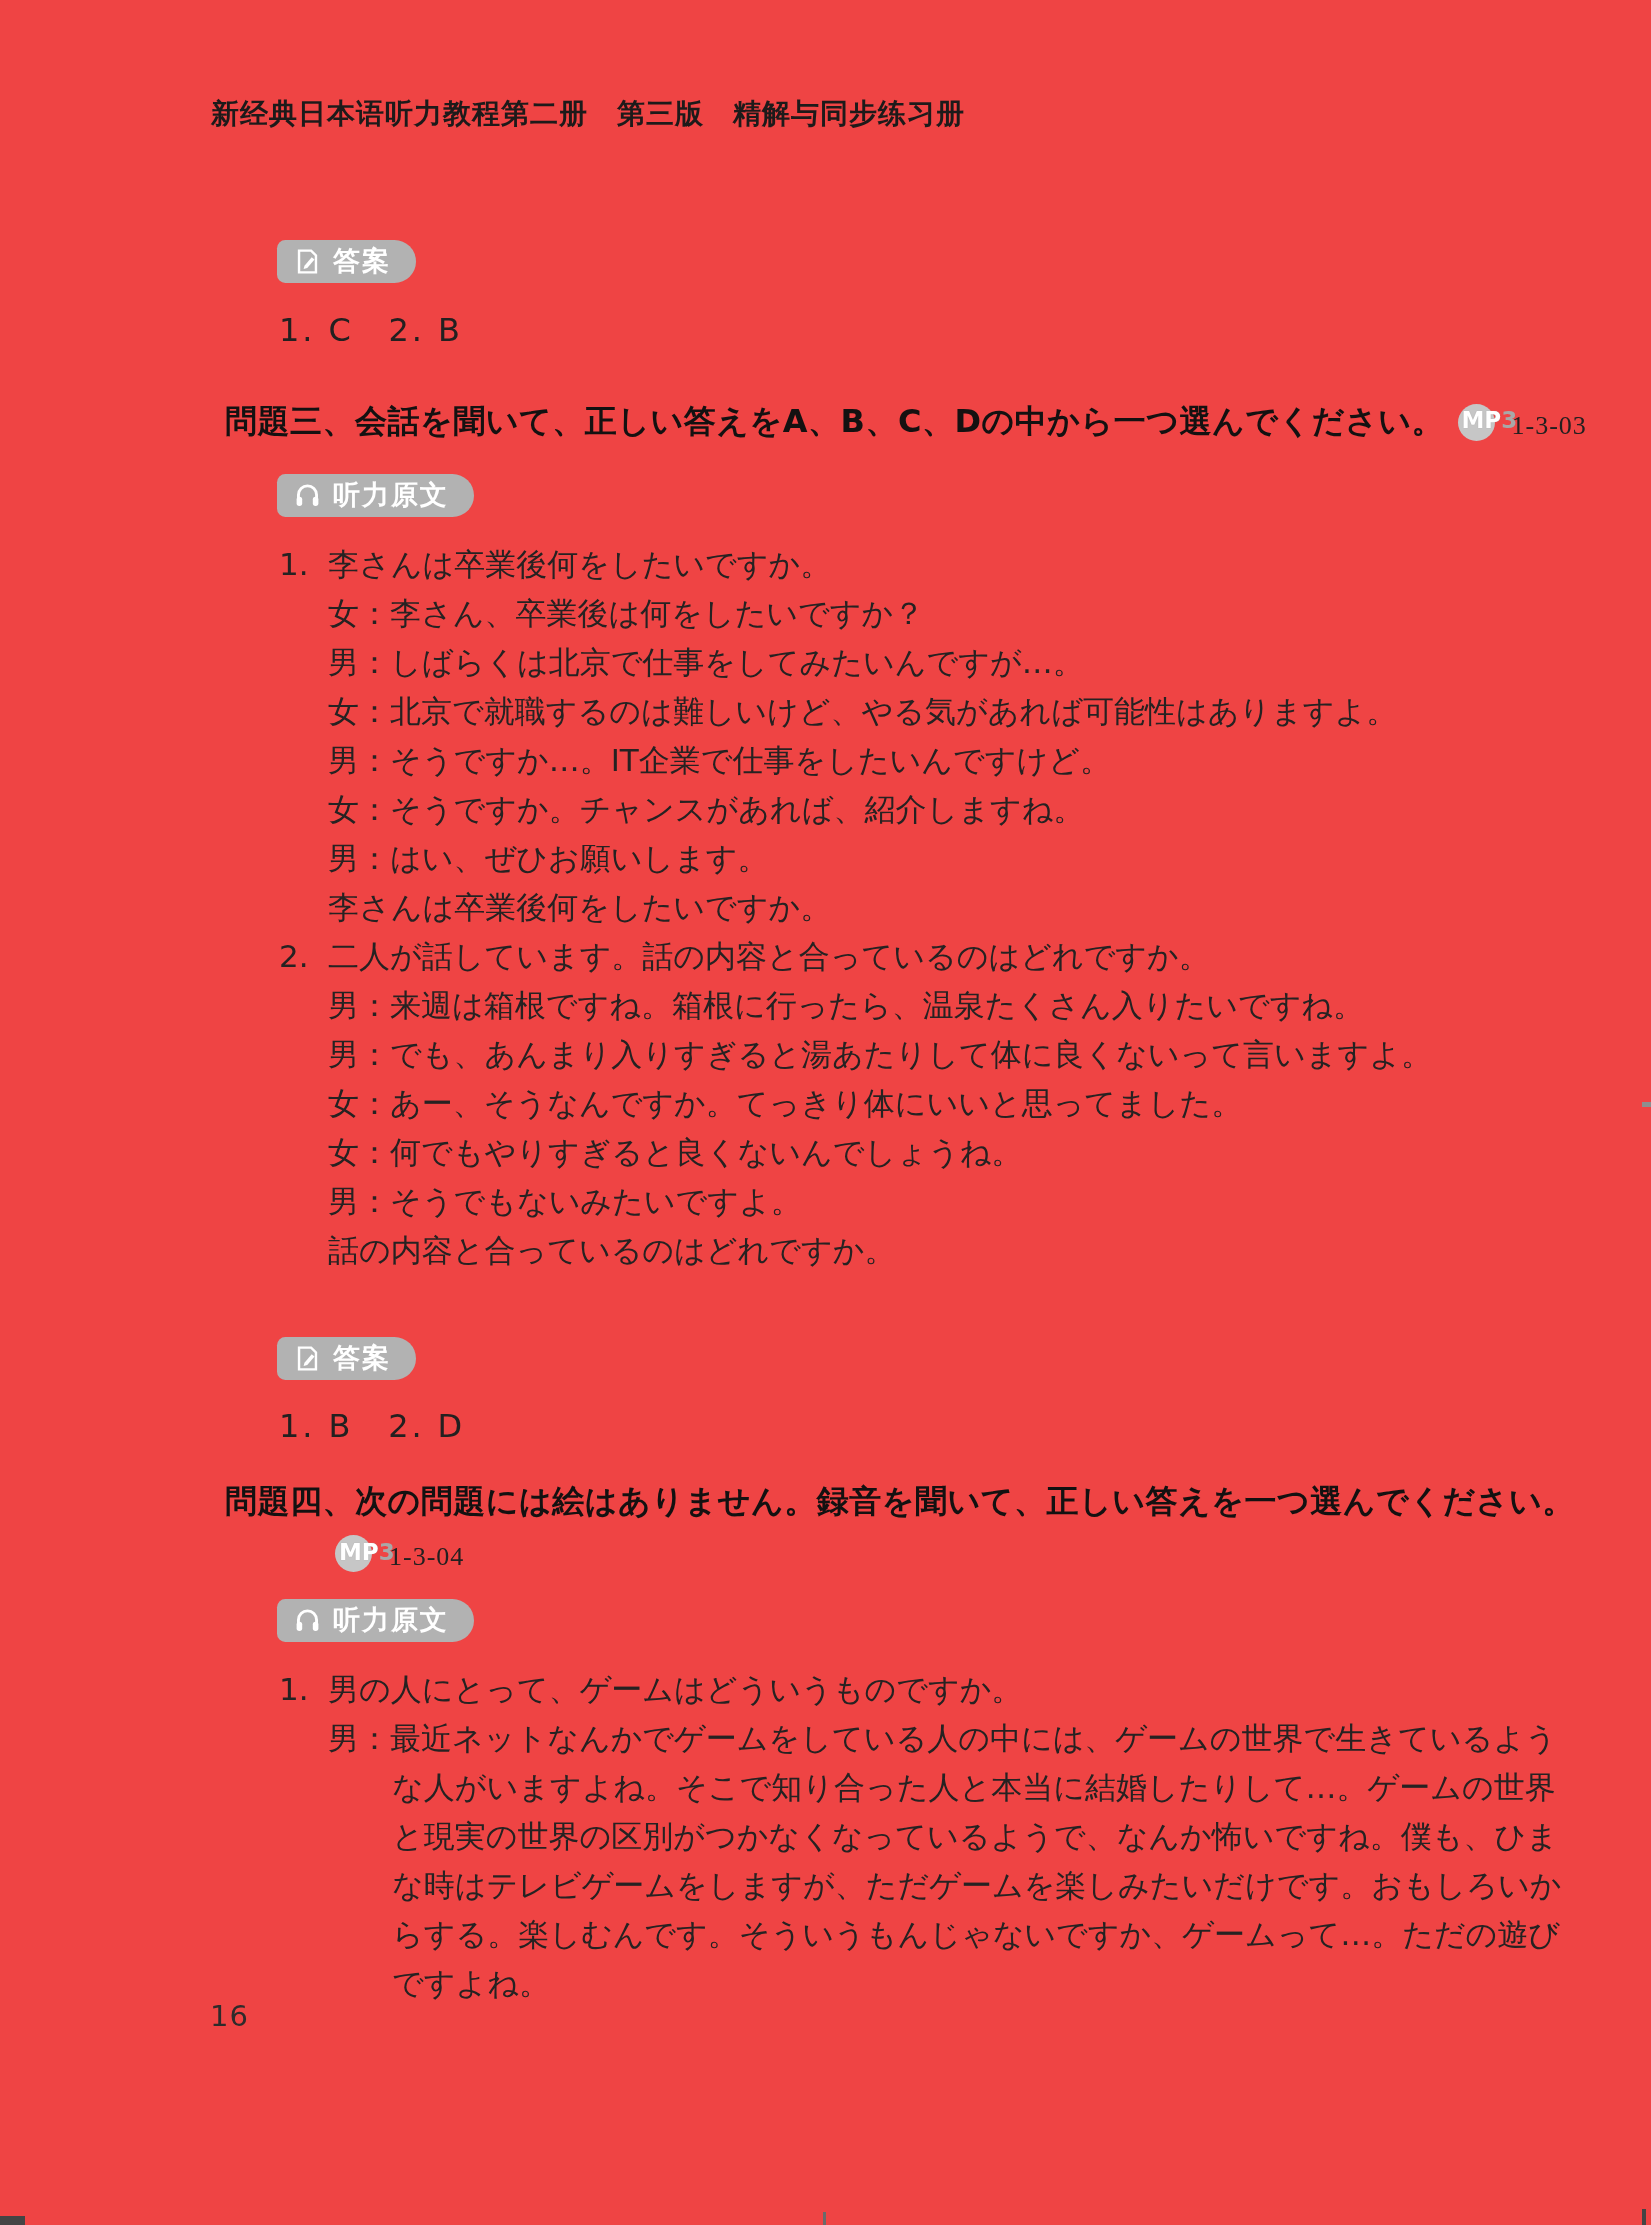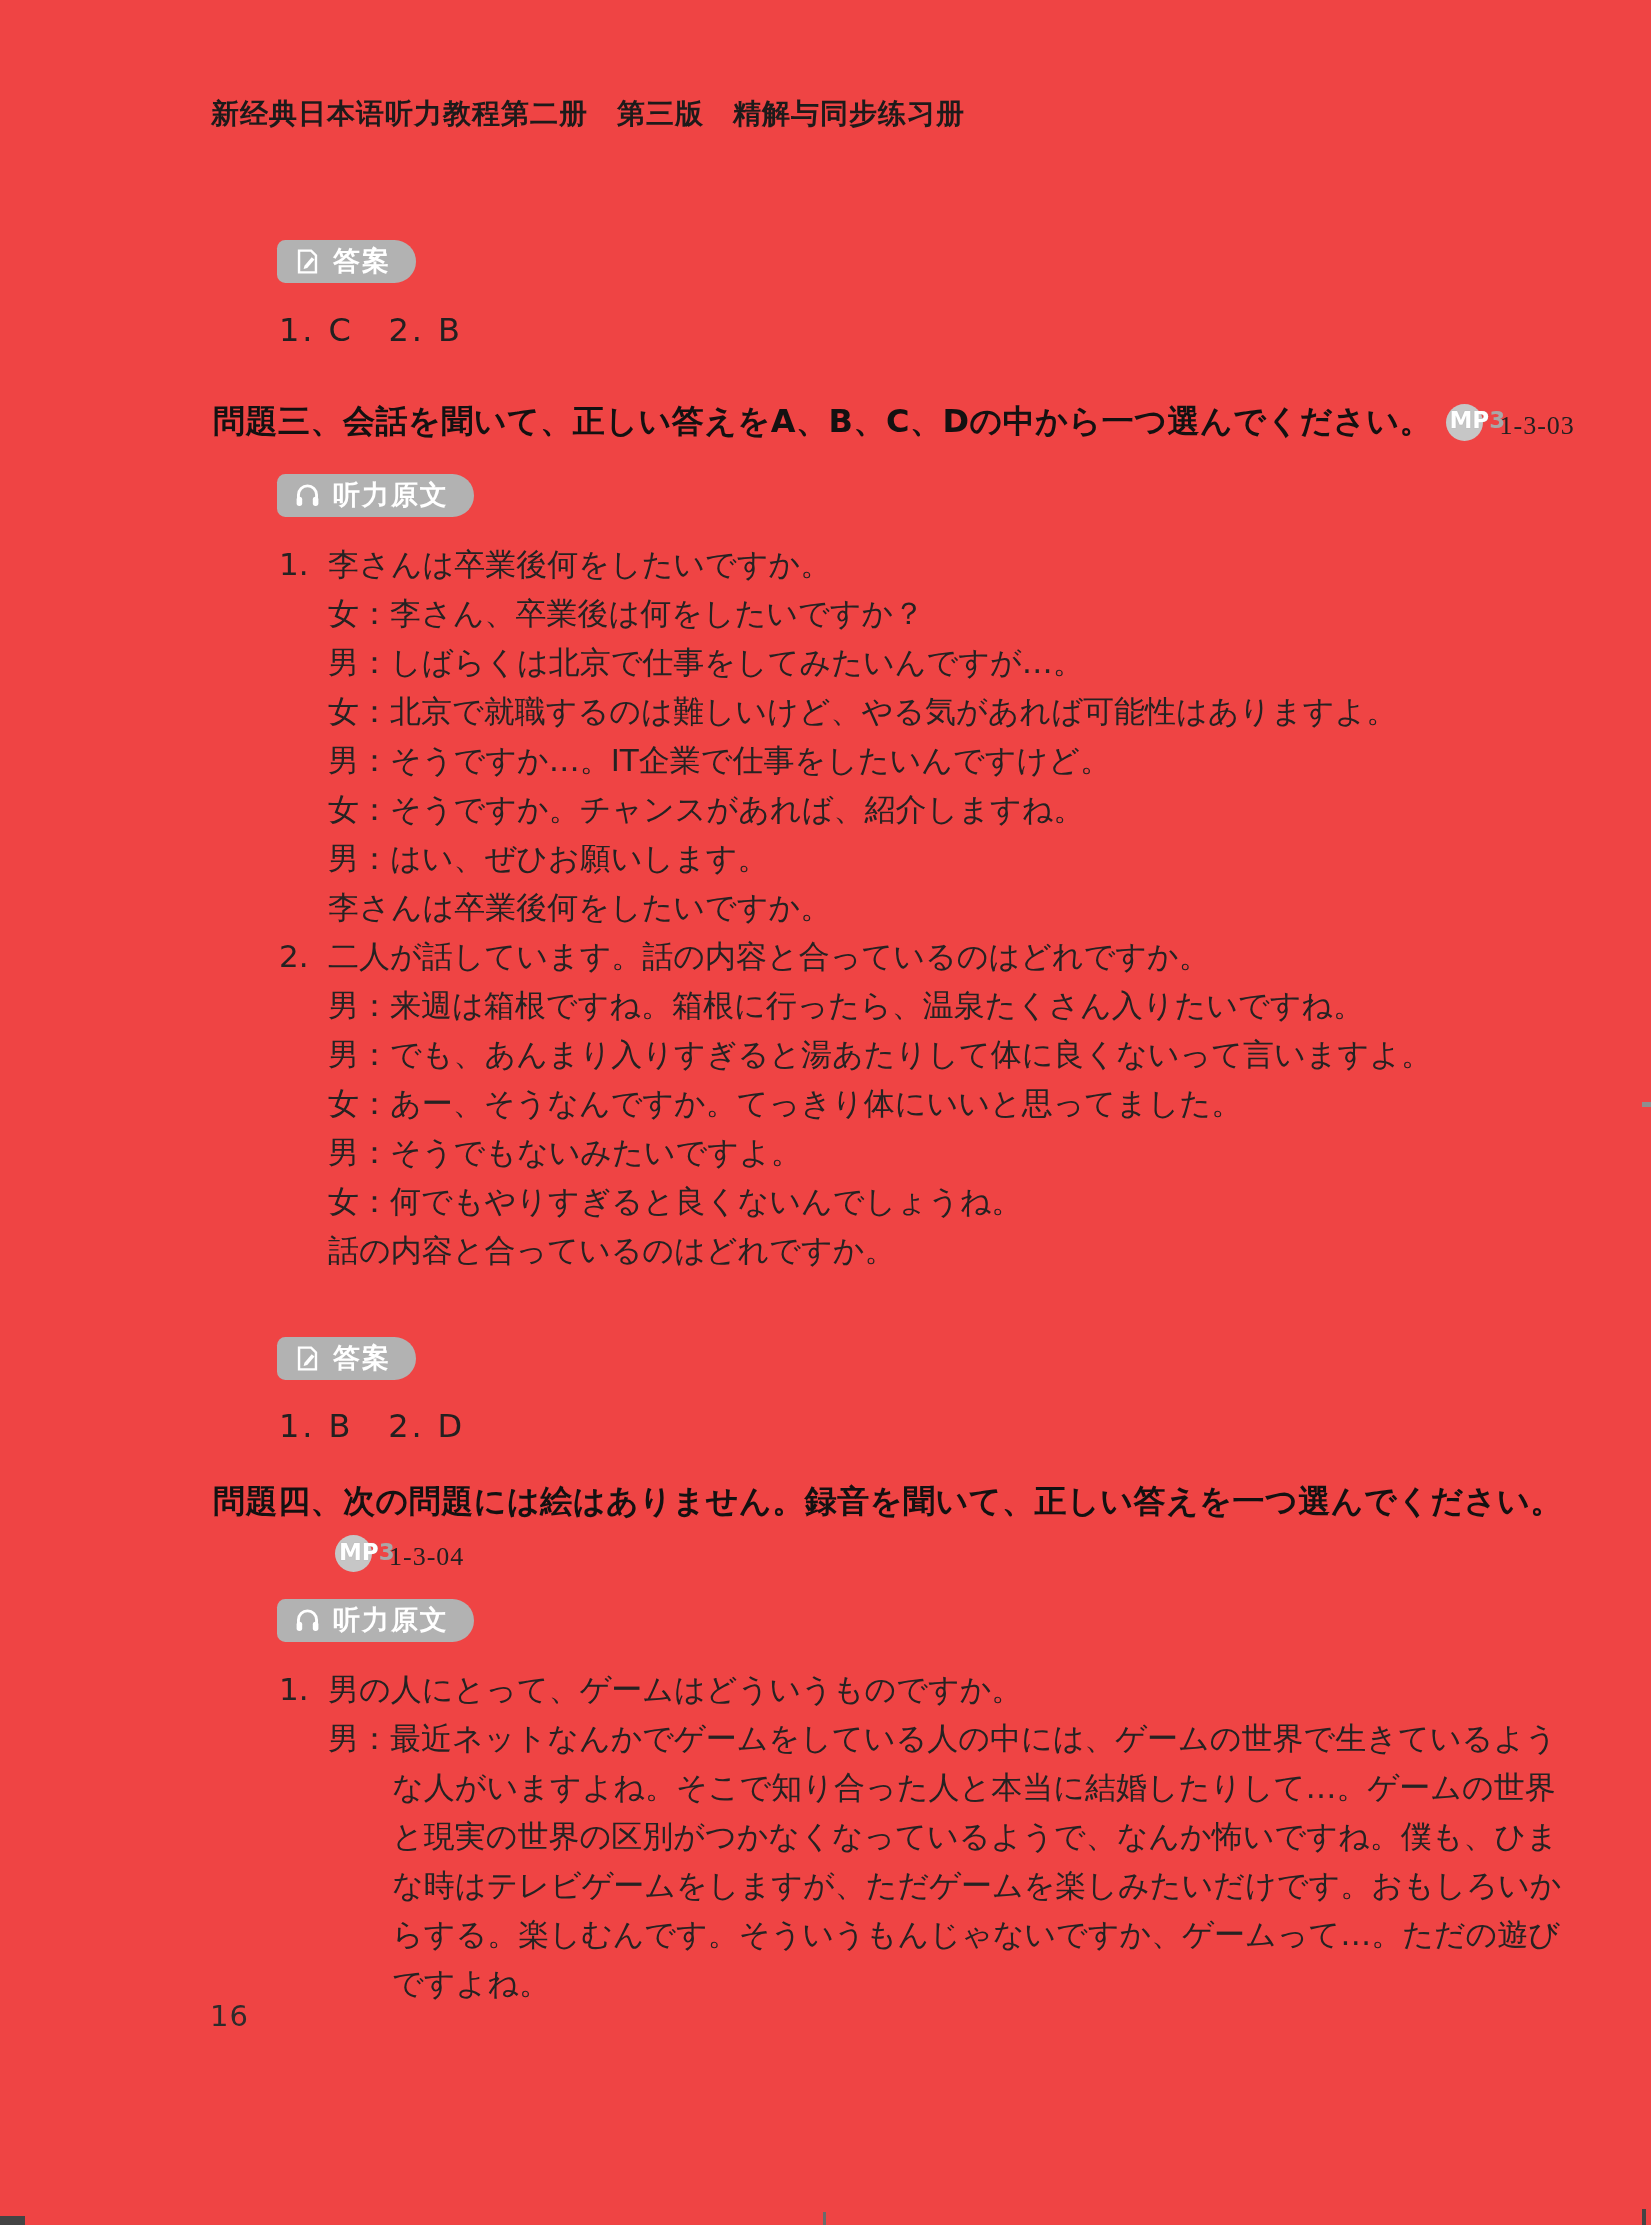--- a/index.html
+++ b/index.html
@@ -30,21 +30,21 @@
   .badge svg{display:block;}
   
   .answer-line{
     font-size:32px;letter-spacing:2.9px;color:#232020;
     font-family:"DejaVu Sans","Liberation Sans",sans-serif;
   }
   
   .problem-heading{
     font-size:32px;font-weight:bold;color:#141111;
     letter-spacing:0.5px;white-space:nowrap;
-    display:flex;align-items:center;gap:13.6px;
+    display:flex;align-items:center;gap:13.6px;margin-left:12px;
   }
   
   .mp3{display:inline-flex;align-items:flex-end;gap:17px;font-weight:normal;}
   .mp3-circle{
     position:relative;width:37px;height:37px;border-radius:50%;
     background:#c6c6c6;flex:0 0 auto;
   }
   .mp3-word{
     position:absolute;left:3.9px;top:5.8px;
     font-size:23px;font-weight:bold;letter-spacing:0;
@@ -123,22 +123,22 @@
       <div class="tr-line">男：そうですか…。IT企業で仕事をしたいんですけど。</div>
       <div class="tr-line">女：そうですか。チャンスがあれば、紹介しますね。</div>
       <div class="tr-line">男：はい、ぜひお願いします。</div>
       <div class="tr-line">李さんは卒業後何をしたいですか。</div>
     </div>
     <div class="tr-item">
       <div class="tr-line"><span class="num">2.</span><span>二人が話しています。話の内容と合っているのはどれですか。</span></div>
       <div class="tr-line">男：来週は箱根ですね。箱根に行ったら、温泉たくさん入りたいですね。</div>
       <div class="tr-line">男：でも、あんまり入りすぎると湯あたりして体に良くないって言いますよ。</div>
       <div class="tr-line">女：あー、そうなんですか。てっきり体にいいと思ってました。</div>
+      <div class="tr-line">女：何でもやりすぎると良くないんでしょうね。</div>
       <div class="tr-line">男：そうでもないみたいですよ。</div>
-      <div class="tr-line">女：何でもやりすぎると良くないんでしょうね。</div>
       <div class="tr-line">話の内容と合っているのはどれですか。</div>
     </div>
   </div>
 
   <div class="abs" style="left:277px;top:1337px;">
     <span class="badge">
       <span>
         <svg width="29" height="29" viewBox="0 0 24 24">
           <path d="M5 3 H15 L19 7 V21 H5 Z" fill="none" stroke="#ffffff" stroke-width="2"></path>
           <path d="M9.5 15.5 L15.5 8.5 L17.8 10.4 L11.8 17.4 L8.8 18.3 Z" fill="#ffffff"></path>

